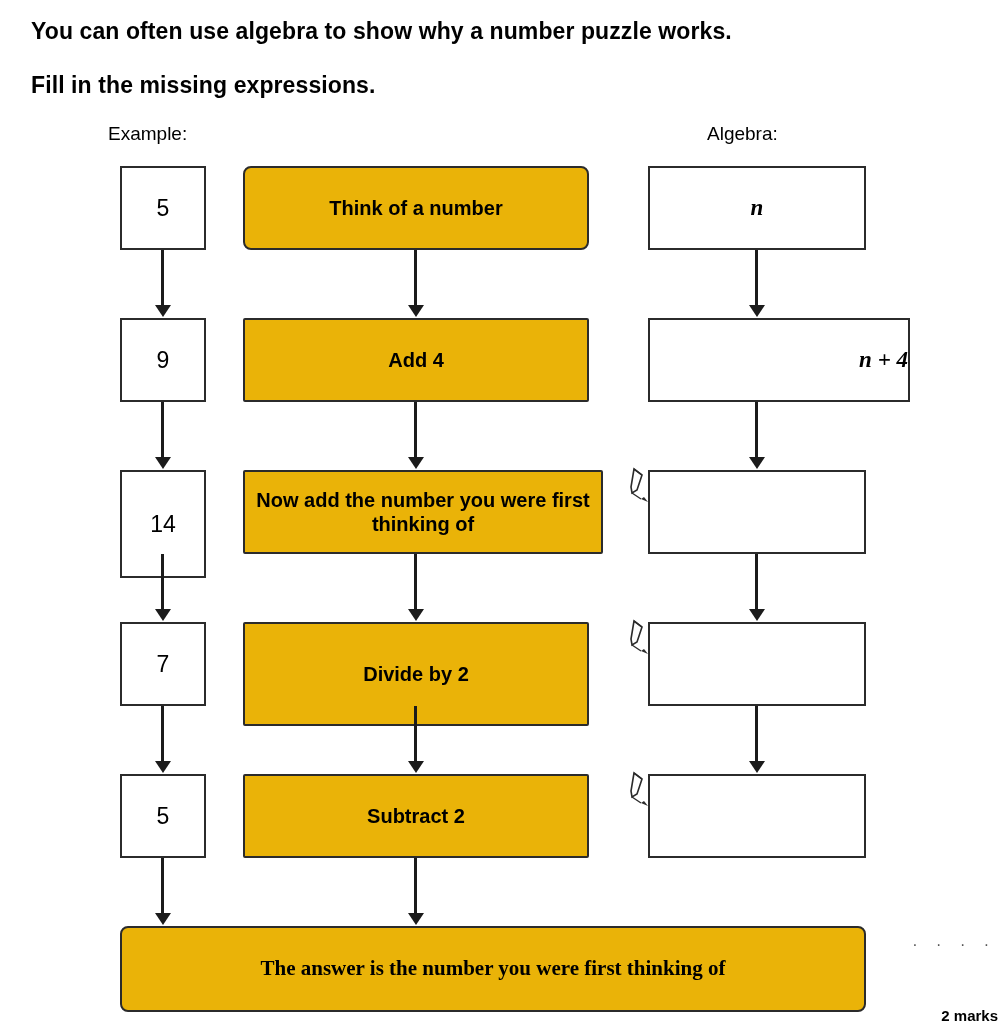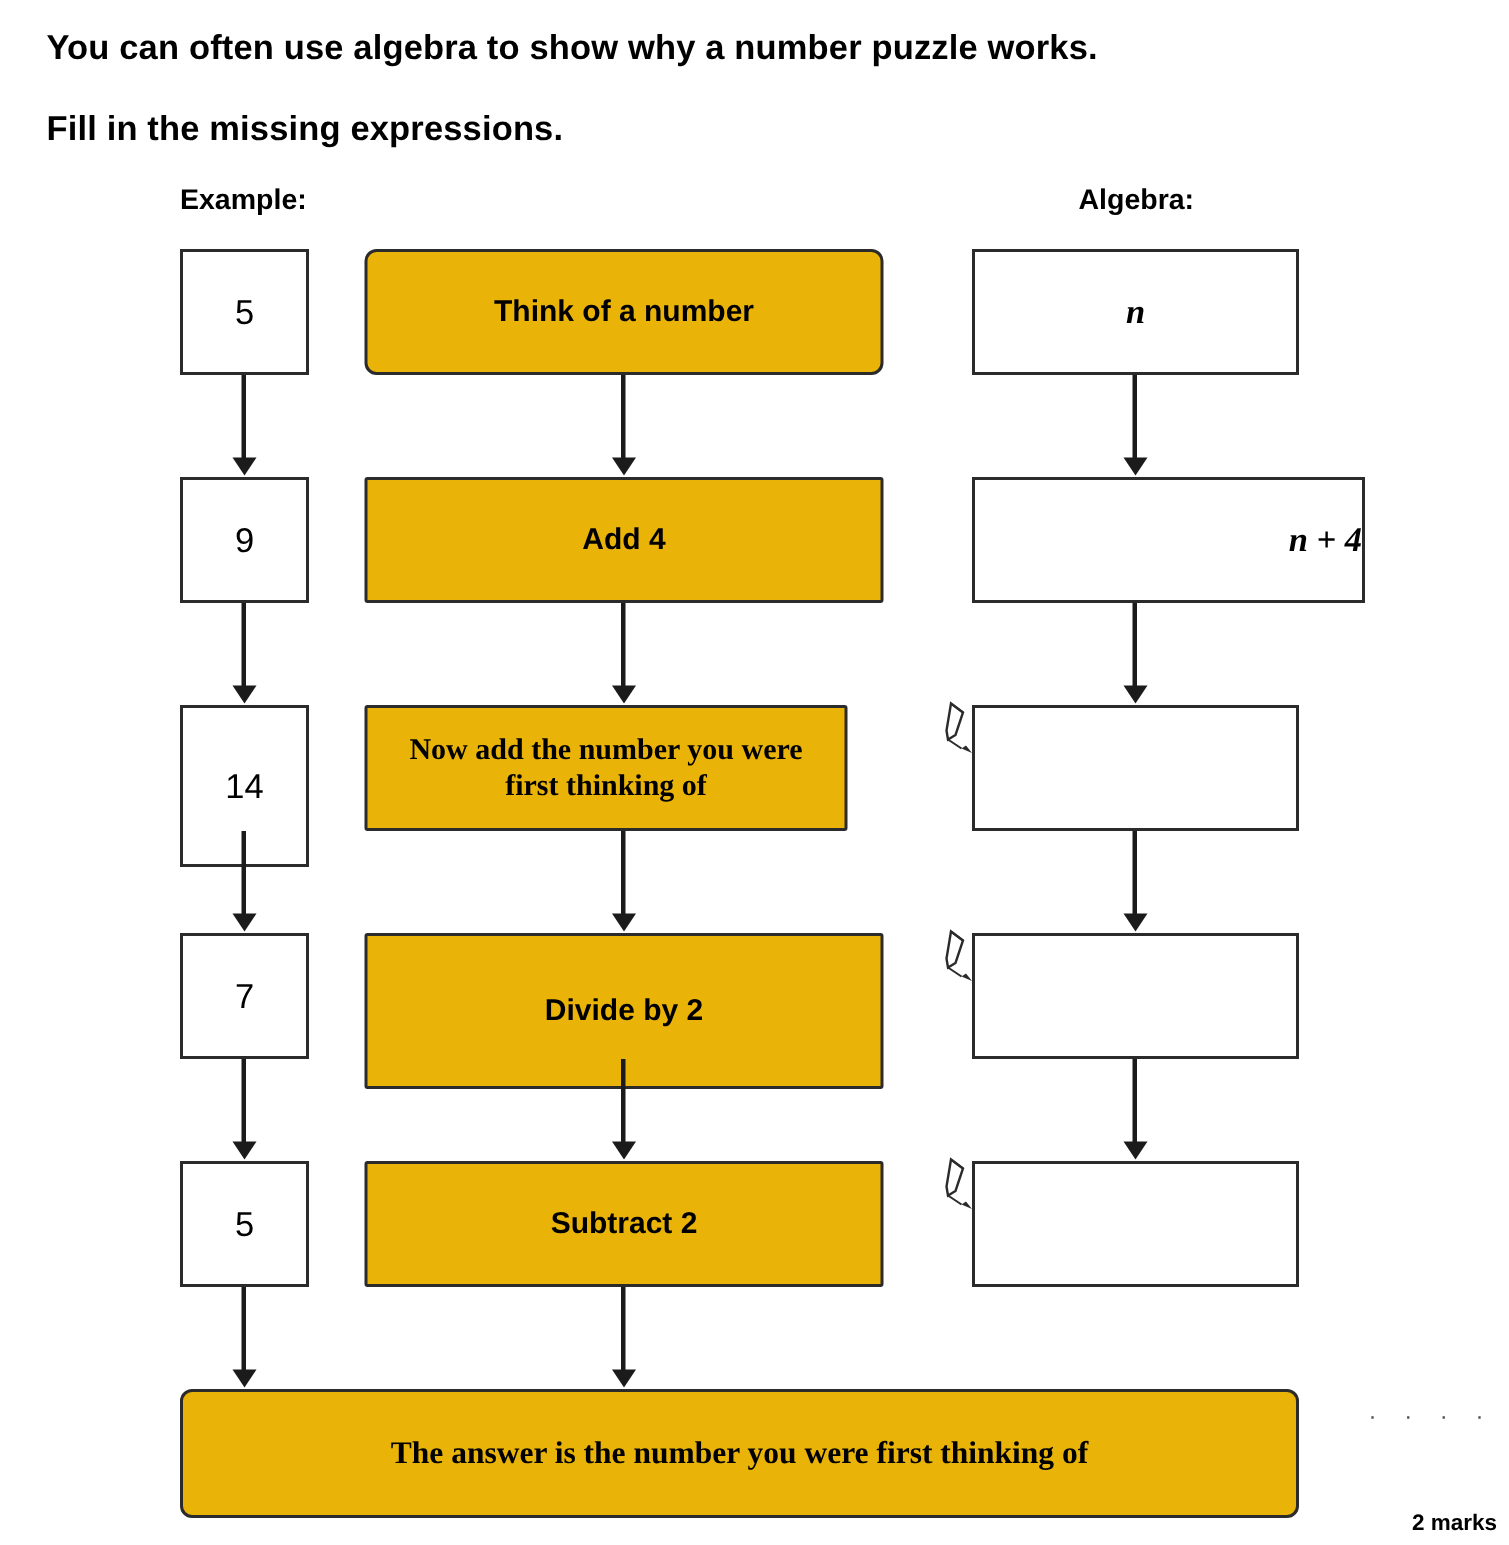--- a/index.html
+++ b/index.html
@@ -24,23 +24,22 @@
     letter-spacing: 0.1px;
     white-space: nowrap;
     margin-left: 13px;
   }
   #intro-line-1 { top: 18px; }
   #intro-line-2 { top: 72px; }
 
   .col-heading {
     position: absolute;
     font-size: 19px;
-    font-weight: bold;
+    font-weight: normal;
     white-space: nowrap;
-    margin-left: 12px;
   }
   #heading-example { left: 108px; top: 123px; }
   #heading-algebra { left: 707px; top: 123px; }
 
   
   .box {
     position: absolute;
     box-sizing: border-box;
     border: 2px solid #2b2b2b;
     background: #ffffff;
@@ -139,21 +138,21 @@
 <div class="box instr sharp" style="left:243px; top:318px; width:346px; height:84px;">Add 4</div>
 <div class="box algebra" style="left:648px; top:318px; width:262px; height:84px;justify-content:flex-end;">
     <span class="ital">n + 4</span>
   </div>
 
 <div class="arrow" style="left:161px; top:402px; height:56px;"></div>
 <div class="arrow" style="left:414px; top:402px; height:56px;"></div>
 <div class="arrow" style="left:755px; top:402px; height:56px;"></div>
 
 <div class="box value" style="left:120px; top:470px; width:86px; height:108px;">14</div>
-<div class="box instr sharp" style="left:243px; top:470px; width:322px; height:84px;font-family:Liberation Serif, serif;">Now add the number you were first thinking of</div>
+<div class="box instr sharp" style="left:243px; top:470px; width:360px; height:84px;">Now add the number you were first thinking of</div>
 <div class="box algebra empty" style="left:648px; top:470px; width:218px; height:84px;"></div>
 <svg class="pencil" style="left:628px; top:466px;" viewBox="0 0 30 40">
   <path d="M6 3 L14 9 L9 24 L4 27 L3 21 Z" fill="#ffffff" stroke="#2b2b2b" stroke-width="1.6"></path>
   <path d="M6 3 L14 9" stroke="#2b2b2b" stroke-width="1.4"></path>
   <path d="M4 27 L13 33" stroke="#2b2b2b" stroke-width="1.4" fill="none"></path>
   <path d="M13 33 L20 36 L16 31 Z" fill="#2b2b2b"></path>
 </svg>
 
 <div class="arrow" style="left:161px; top:554px; height:56px;"></div>
 <div class="arrow" style="left:414px; top:554px; height:56px;"></div>

